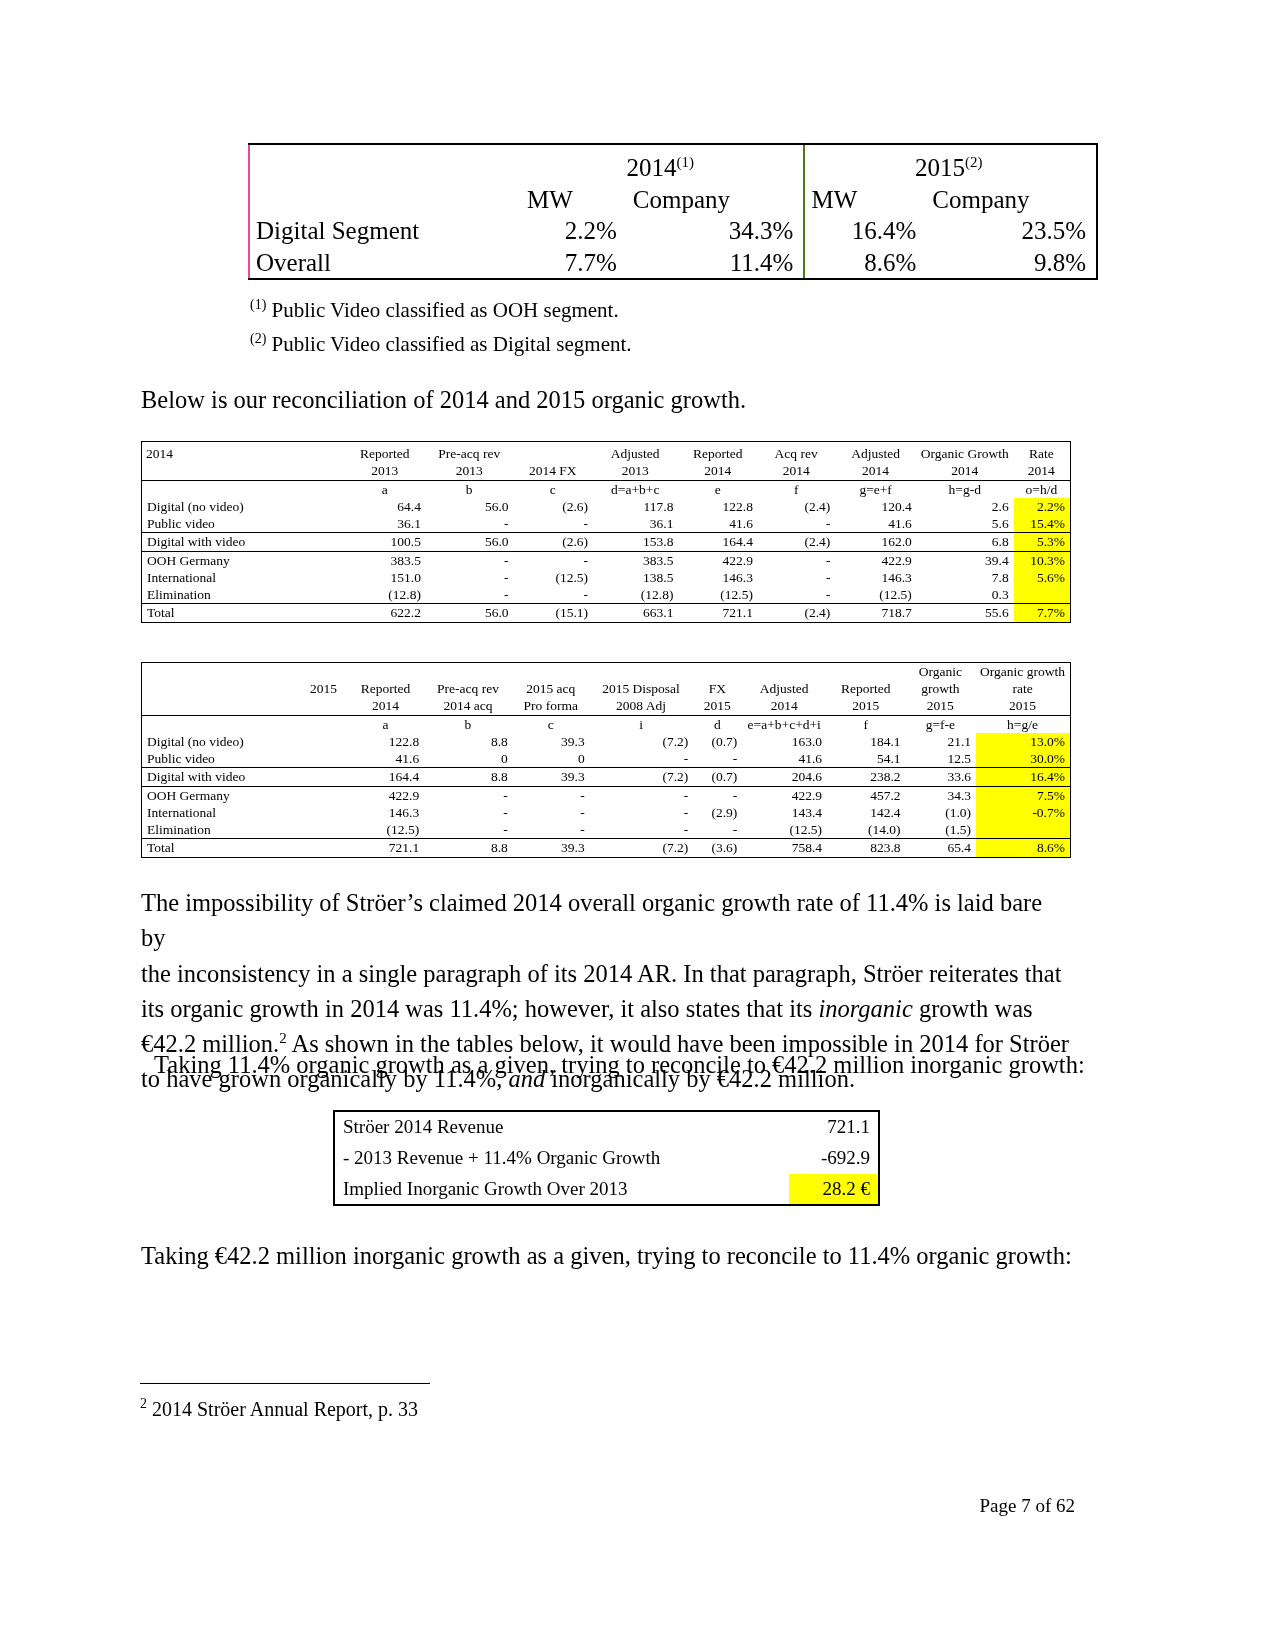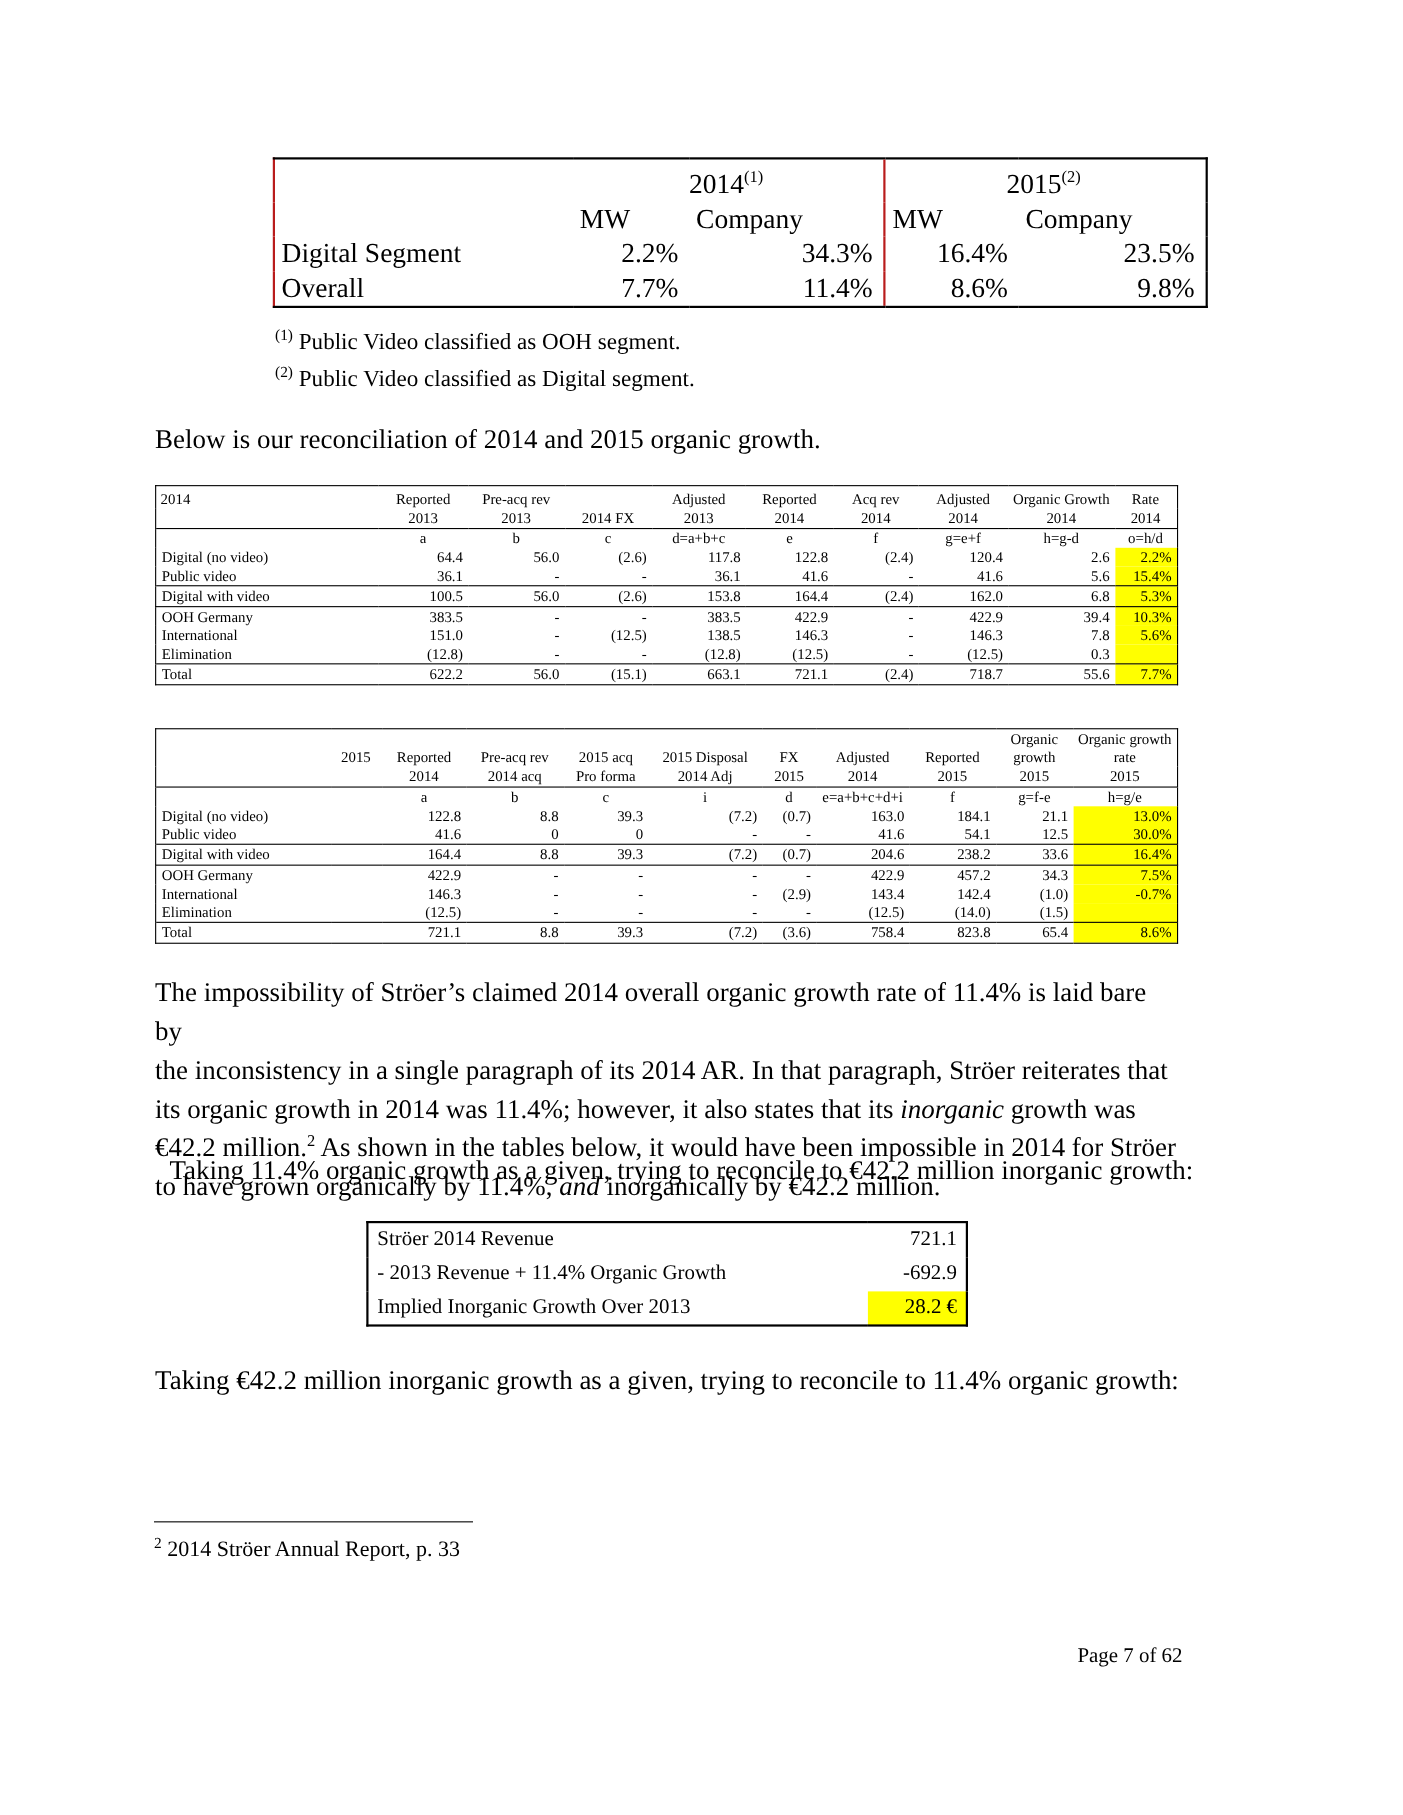--- a/index.html
+++ b/index.html
@@ -46,24 +46,24 @@
     font-size: 25px;
     padding-top: 8px !important;
   }
   .sum-year sup { font-size: 15px; vertical-align: super; }
   .sum-sub {
     text-align: left;
     font-size: 25px;
   }
   .sum-label { text-align: left; white-space: nowrap; }
   .sum-val { text-align: right; }
-  .vline-left { border-left: 2px solid #b91c1c; }
+  .vline-left { border-left: 2px solid #4d7c0f; }
   .sum-top { border-top: 2px solid #000; }
   .sum-bottom { border-bottom: 2px solid #000; }
-  .sum-left { border-left: 2px solid #b91c1c; }
+  .sum-left { border-left: 2px solid #ec4899; }
   .sum-right { border-right: 2px solid #000; }
 
   .footnotes {
     position: absolute;
     left: 250px;
     top: 293px;
     font-size: 21px;
     line-height: 1.62;
   }
   .footnotes sup { font-size: 14px; }
@@ -378,21 +378,21 @@
       <td class="hd">Reported</td>
       <td class="hd">growth</td>
       <td class="hd bdr-r">rate</td>
     </tr>
     <tr>
       <td class="hd-left bdr-l">&nbsp;</td>
       <td class="hd"></td>
       <td class="hd">2014</td>
       <td class="hd">2014 acq</td>
       <td class="hd">Pro forma</td>
-      <td class="hd">2014 Adj</td>
+      <td class="hd">2008 Adj</td>
       <td class="hd">2015</td>
       <td class="hd">2014</td>
       <td class="hd">2015</td>
       <td class="hd">2015</td>
       <td class="hd bdr-r">2015</td>
     </tr>
     <tr>
       <td class="hd-left bdr-t bdr-l">&nbsp;</td>
       <td class="ctr bdr-t">&nbsp;</td>
       <td class="ctr bdr-t">a</td>

